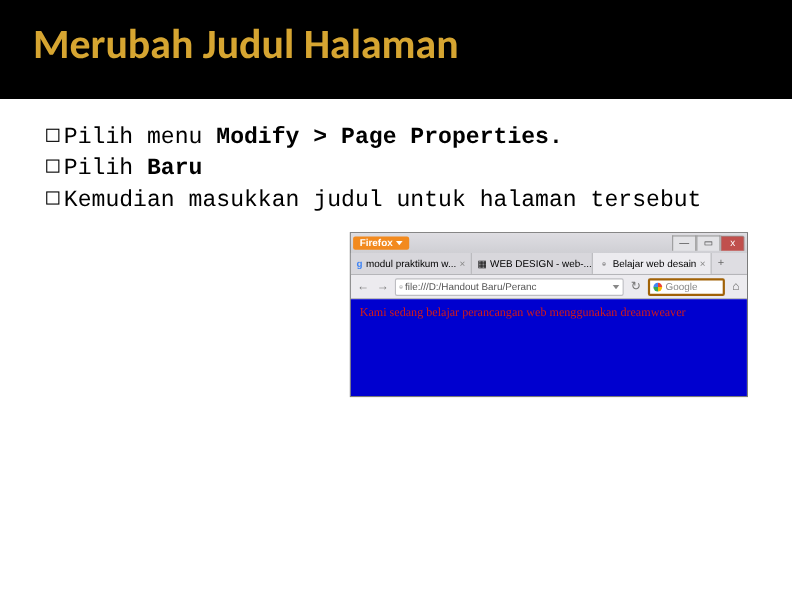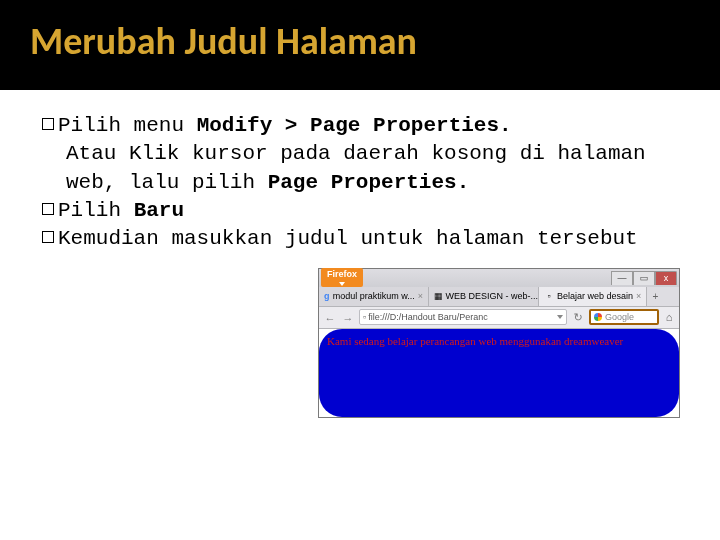--- a/index.html
+++ b/index.html
@@ -65,21 +65,20 @@
   .ff-badge {
     background: #f28a1f;
     color: #fff;
     border-radius: 2px;
     padding: 1px 6px;
     font-size: 9px;
     font-weight: bold;
     display: flex;
     align-items: center;
     gap: 3px;
-    flex-direction: column;
   }
   .ff-badge .tri {
     display: inline-block;
     width: 0; height: 0;
     border-left: 3px solid transparent;
     border-right: 3px solid transparent;
     border-top: 4px solid #fff;
   }
   .win-btns {
     margin-left: auto;
@@ -202,42 +201,37 @@
   .home-icon {
     width: 12px; height: 12px;
     color: #666;
     font-size: 11px;
     text-align: center;
   }
   .viewport {
     background: #0000cf;
     height: 88px;
     padding: 6px 8px;
-    border-radius: 23px;
   }
   .page-text {
     color: #d21a1a;
     font-family: 'Times New Roman', serif;
     font-size: 11px;
   }
 </style>
 </head>
 <body>
 
 <div class="header">
   <div class="title">Merubah Judul Halaman</div>
 </div>
 
 <div class="content">
   <div class="bullet-line">
     <span class="bullet-square"></span><span>Pilih menu </span><b>Modify &gt; Page Properties.</b>
-  </div>
-  <div class="indent">
-    <span>Atau Klik kursor pada daerah kosong di halaman</span><br>
-    <span>web, lalu pilih </span><b>Page Properties.</b>
   </div>
   <div class="bullet-line">
     <span class="bullet-square"></span><span>Pilih </span><b>Baru</b>
   </div>
   <div class="bullet-line">
     <span class="bullet-square"></span><span>Kemudian masukkan judul untuk halaman tersebut</span>
   </div>
 </div>
 
 <div class="mock-wrap">

